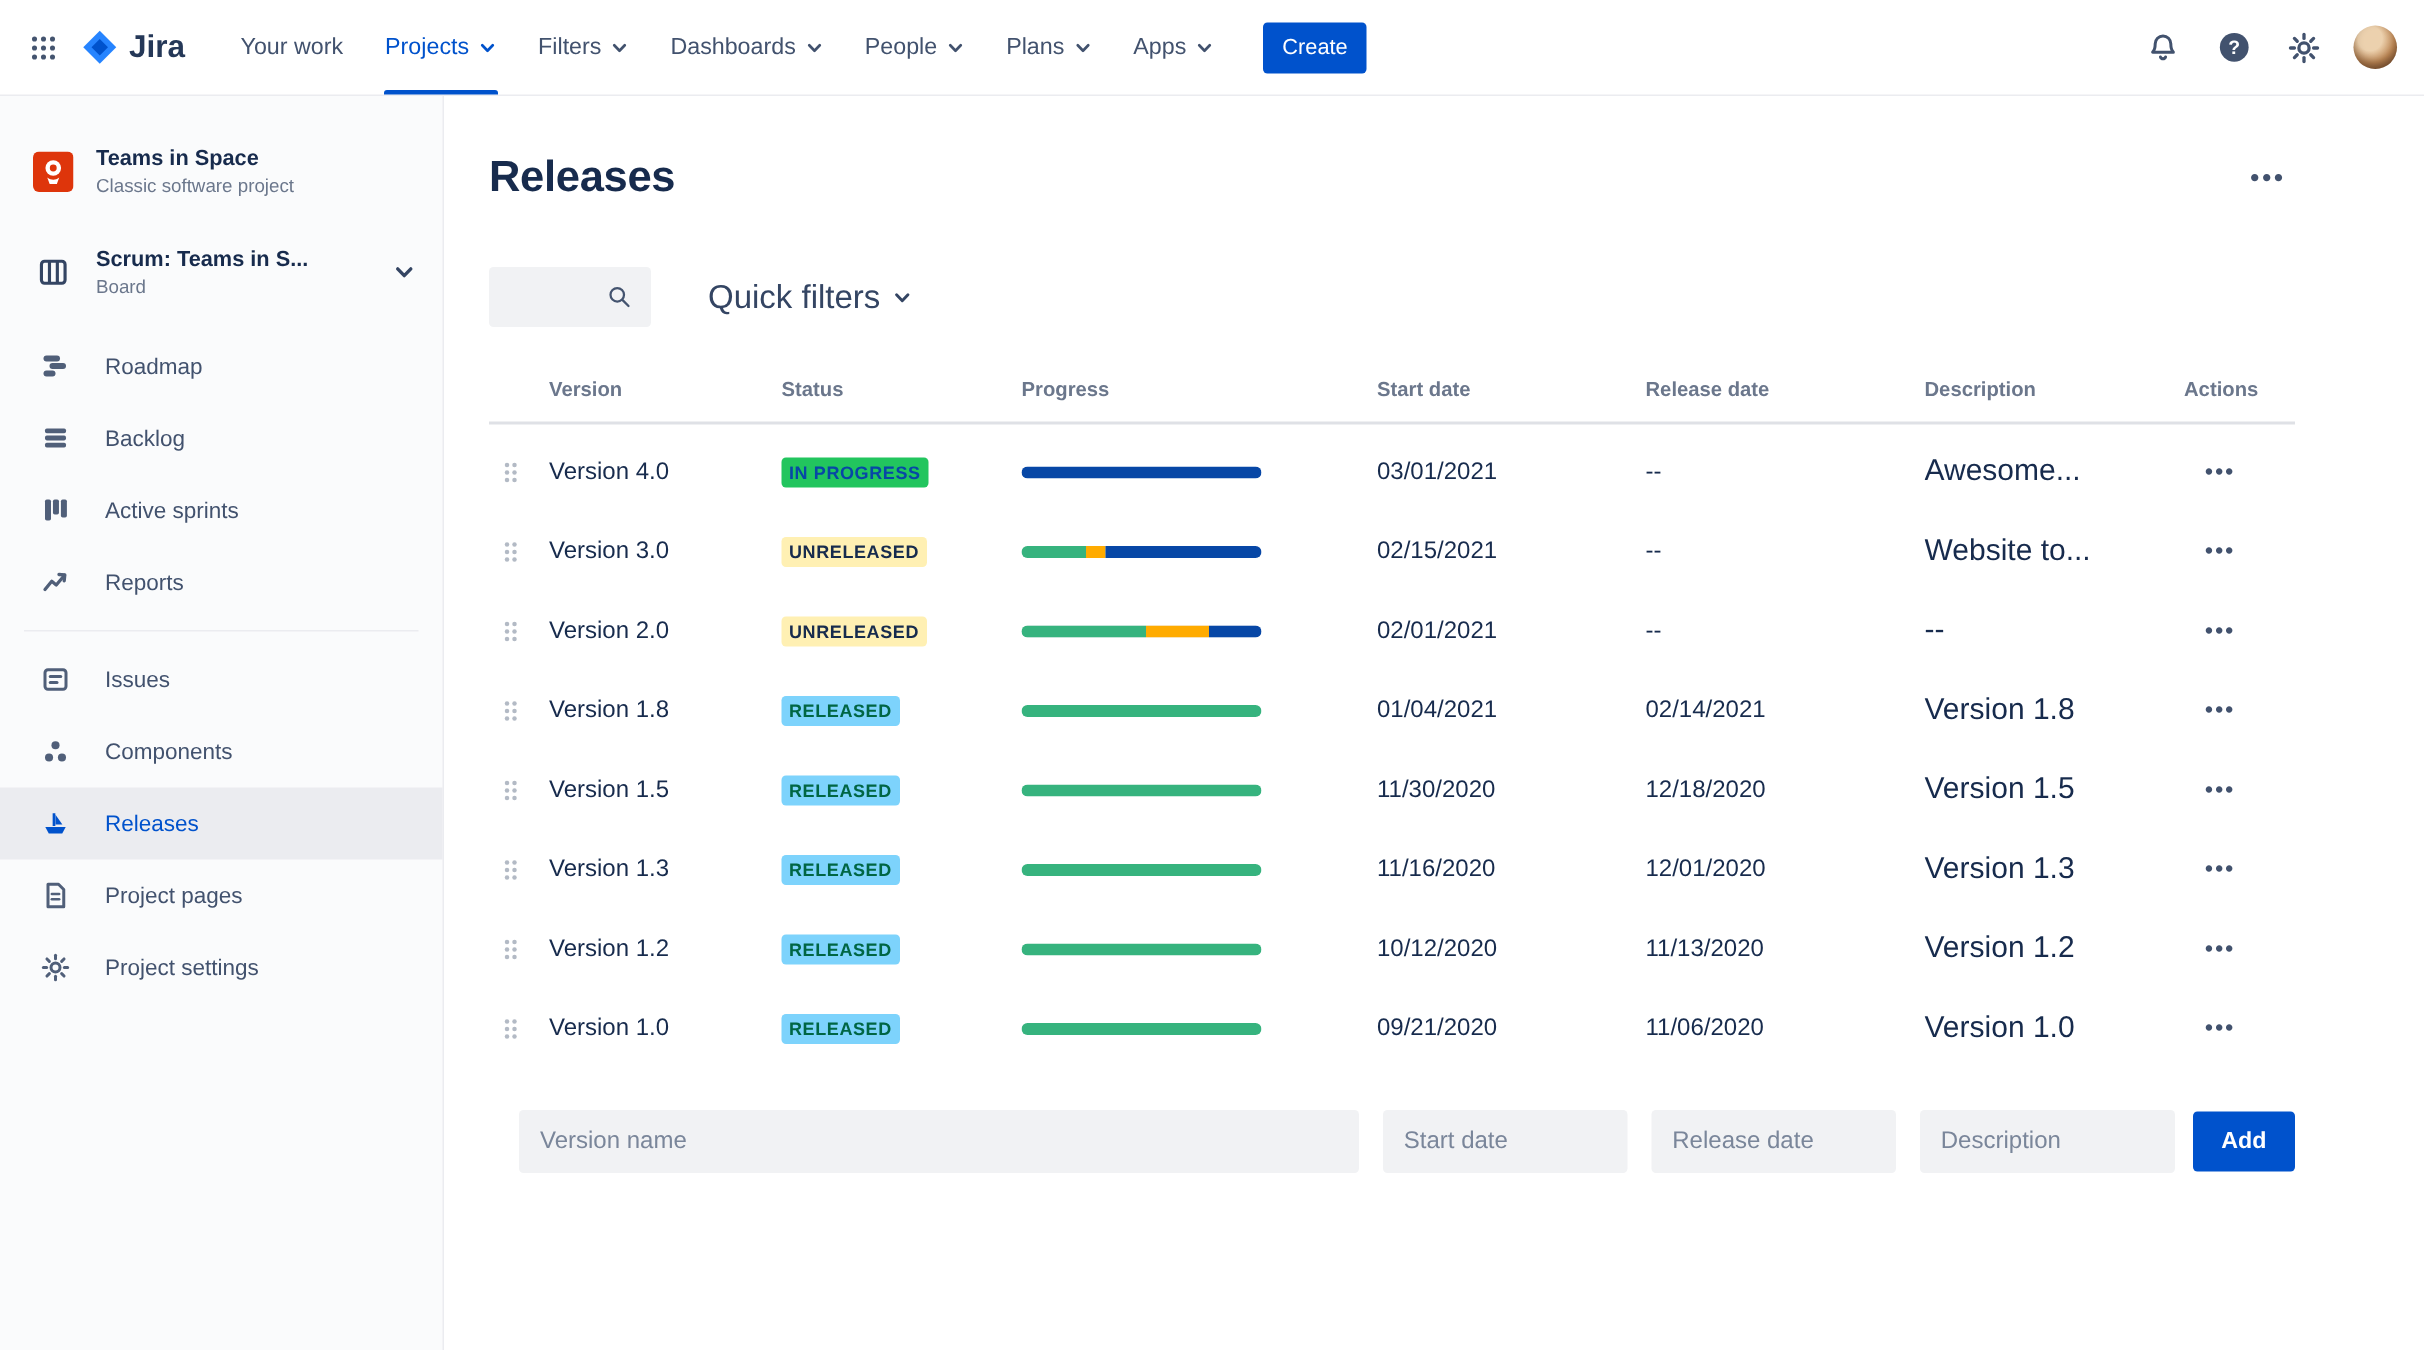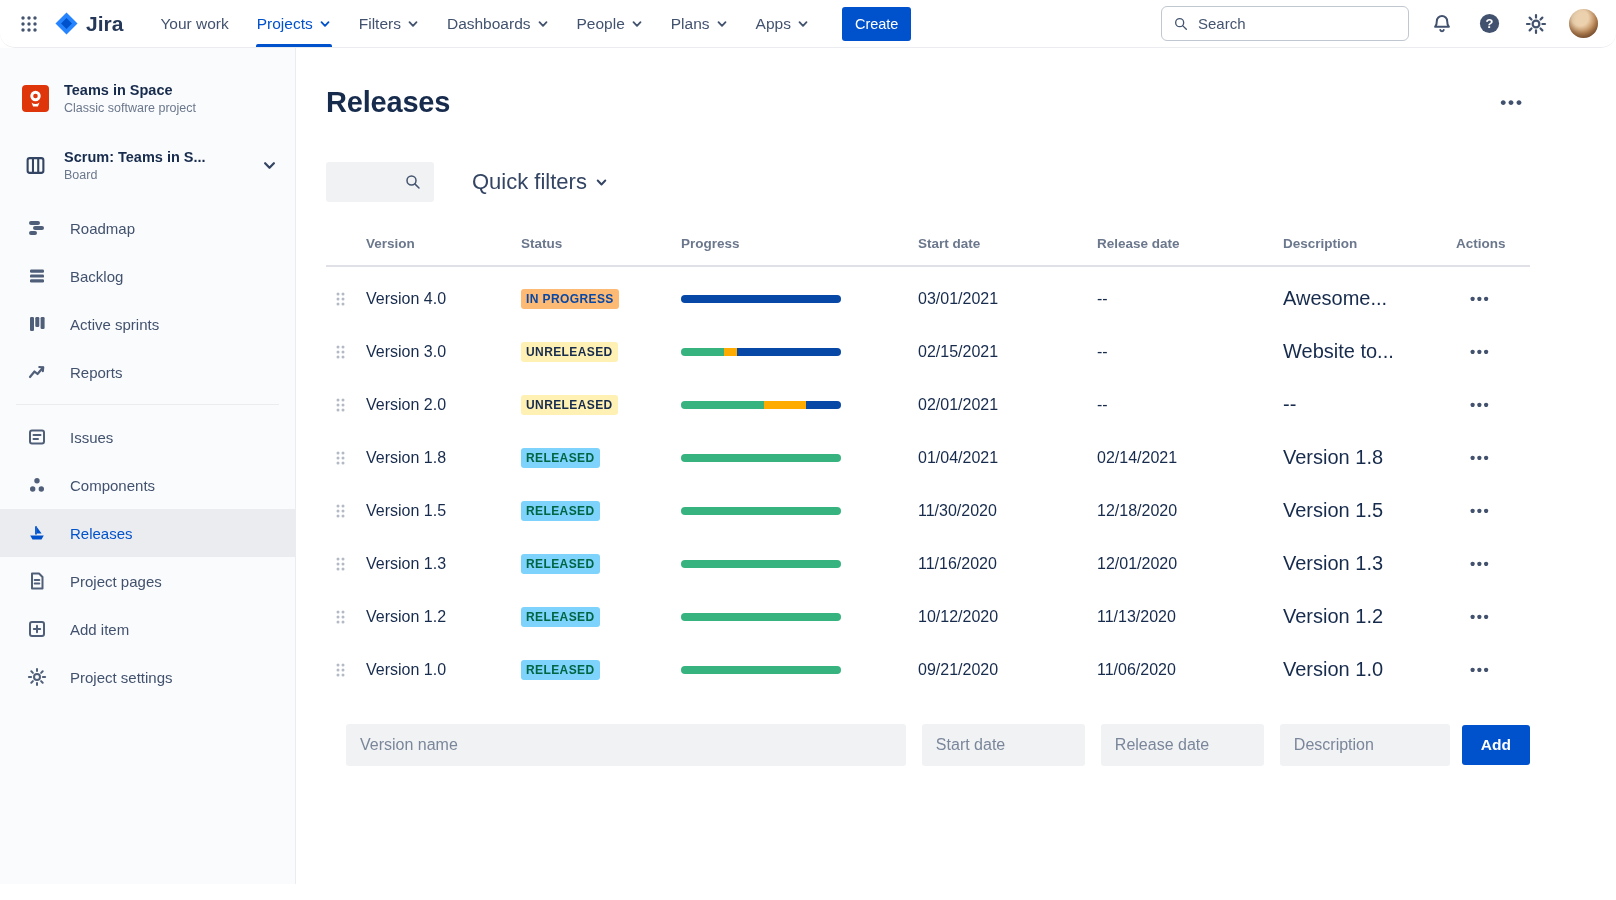--- a/index.html
+++ b/index.html
@@ -6,30 +6,29 @@
   html, body { width: 1616px; height: 900px; }
   body {
     font-family: "Liberation Sans", sans-serif;
     background: #fff;
     color: #172B4D;
     overflow: hidden;
   }
 
   
   .topbar {
-    height: 48px;
+    height: 64px;
     display: flex;
     align-items: center;
     justify-content: space-between;
     padding: 0 18px 0 10px;
     border-bottom: 1px solid #EBECF0;
     background: #fff;
     position: relative;
     z-index: 2;
-    border-radius: 15px;
   }
   .tb-left { display: flex; align-items: center; height: 100%; }
   .appswitch {
     width: 34px; height: 34px; border: none; background: transparent;
     display: flex; align-items: center; justify-content: center;
     cursor: pointer; margin: 0 2px; border-radius: 3px;
   }
   .logo {
     display: flex; align-items: center; gap: 7px;
     margin: 0 26px 0 6px; cursor: pointer;
@@ -148,21 +147,21 @@
   .trow { height: 53px; }
   .drag {
     background: none; border: none; cursor: grab;
     display: flex; align-items: center; padding-left: 9px;
   }
   .cell-version { font-size: 16px; font-weight: 500; color: #172B4D; cursor: pointer; }
   .badge {
     display: inline-block; font-size: 12px; font-weight: 700;
     padding: 3px 5px; border-radius: 3px; letter-spacing: .4px; white-space: nowrap;
   }
-  .badge.in-progress { background: #fdba74; color: #0747A6; }
+  .badge.in-progress { background: #22c55e; color: #0747A6; }
   .badge.unreleased { background: #FFF0B3; color: #172B4D; }
   .badge.released { background: #7dd3fc; color: #006644; }
   .pbar {
     width: 160px; height: 8px; border-radius: 4px; overflow: hidden;
     display: flex; background: #EBECF0;
   }
   .pbar span { height: 100%; display: block; }
   .cell-date { font-size: 16px; color: #172B4D; }
   .cell-desc {
     font-size: 20px; color: #172B4D;
@@ -278,29 +277,20 @@
     <span class="chev">
       <svg width="12" height="12" viewBox="0 0 12 12">
               <path d="M2.5 4.2 L6 7.8 L9.5 4.2" fill="none" stroke="currentColor" stroke-width="1.8" stroke-linecap="round" stroke-linejoin="round"></path>
             </svg>
     </span>
   </div>
 </nav>
     <button class="create-btn">Create</button>
   </div>
   <div class="tb-right">
-    <div class="searchbox">
-      <span style="display:flex">
-        <svg width="16" height="16" viewBox="0 0 24 24">
-            <circle cx="10" cy="10" r="6" fill="none" stroke="#44546F" stroke-width="2"></circle>
-            <line x1="14.8" y1="14.8" x2="20" y2="20" stroke="#44546F" stroke-width="2" stroke-linecap="round"></line>
-          </svg>
-      </span>
-      <input placeholder="Search" style="">
-    </div>
     <button class="icon-btn">
       <span style="display:flex">
         <svg width="22" height="22" viewBox="0 0 22 22">
             <path d="M11 3a5.2 5.2 0 0 0-5.2 5.2c0 4-1.7 5.6-1.7 5.6h13.8s-1.7-1.6-1.7-5.6A5.2 5.2 0 0 0 11 3z" fill="none" stroke="#42526E" stroke-width="2" stroke-linejoin="round"></path>
             <path d="M9.3 17a1.8 1.8 0 0 0 3.4 0" fill="none" stroke="#42526E" stroke-width="2" stroke-linecap="round"></path>
           </svg>
       </span>
     </button>
     <button class="icon-btn">
       <span style="display:flex">
@@ -447,30 +437,20 @@
     <span class="side-icon">
             <svg width="20" height="20" viewBox="0 0 20 20">
               <path d="M5 2.5h7l3.5 3.5v11.5H5z" fill="none" stroke="currentColor" stroke-width="2" stroke-linejoin="round"></path>
               <line x1="7.6" y1="9" x2="12.4" y2="9" stroke="currentColor" stroke-width="1.8" stroke-linecap="round"></line>
               <line x1="7.6" y1="12.5" x2="12.4" y2="12.5" stroke="currentColor" stroke-width="1.8" stroke-linecap="round"></line>
             </svg>
           </span>
     <span class="side-label">Project pages</span>
   </div>
 
-  <div class="side-item">
-    <span class="side-icon">
-            <svg width="20" height="20" viewBox="0 0 20 20">
-              <rect x="3" y="3" width="14" height="14" rx="2" fill="none" stroke="currentColor" stroke-width="2"></rect>
-              <line x1="10" y1="6.8" x2="10" y2="13.2" stroke="currentColor" stroke-width="2" stroke-linecap="round"></line>
-              <line x1="6.8" y1="10" x2="13.2" y2="10" stroke="currentColor" stroke-width="2" stroke-linecap="round"></line>
-            </svg>
-          </span>
-    <span class="side-label">Add item</span>
-  </div>
 
   <div class="side-item">
     <span class="side-icon">
             <svg width="20" height="20" viewBox="0 0 20 20">
               <circle cx="10" cy="10" r="3" fill="none" stroke="currentColor" stroke-width="2"></circle>
               <g stroke="currentColor" stroke-width="2" stroke-linecap="round">
                 <line x1="10" y1="1.9" x2="10" y2="4.1"></line>
                 <line x1="10" y1="15.9" x2="10" y2="18.1"></line>
                 <line x1="1.9" y1="10" x2="4.1" y2="10"></line>
                 <line x1="15.9" y1="10" x2="18.1" y2="10"></line>

